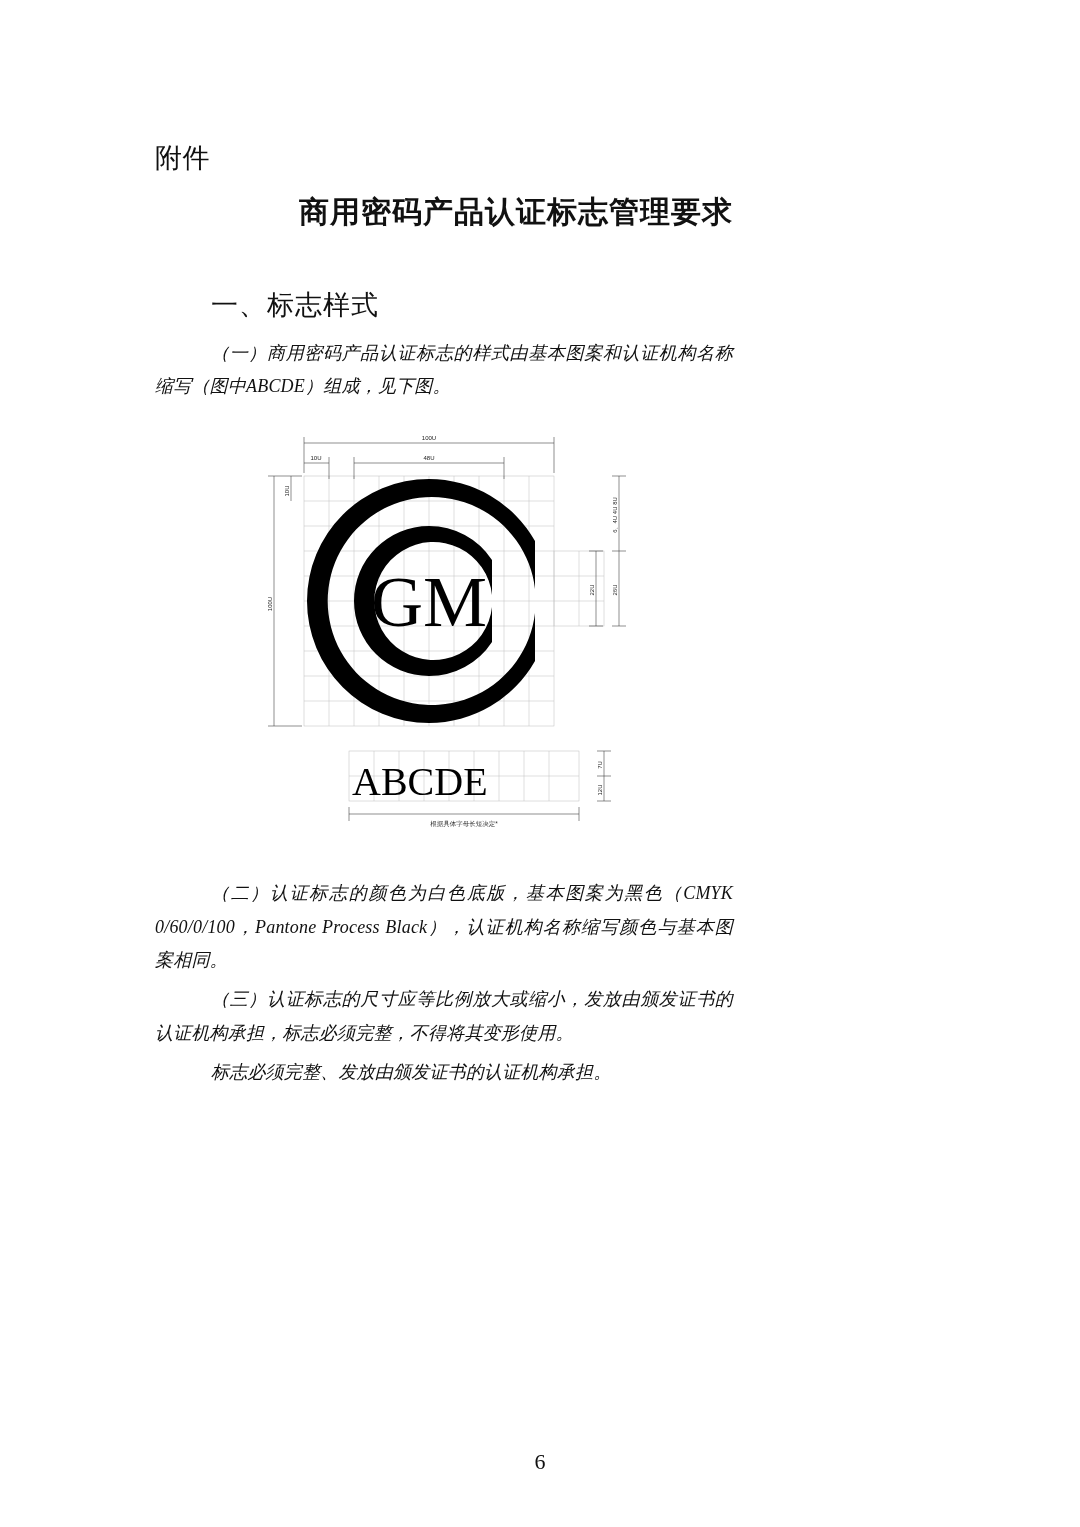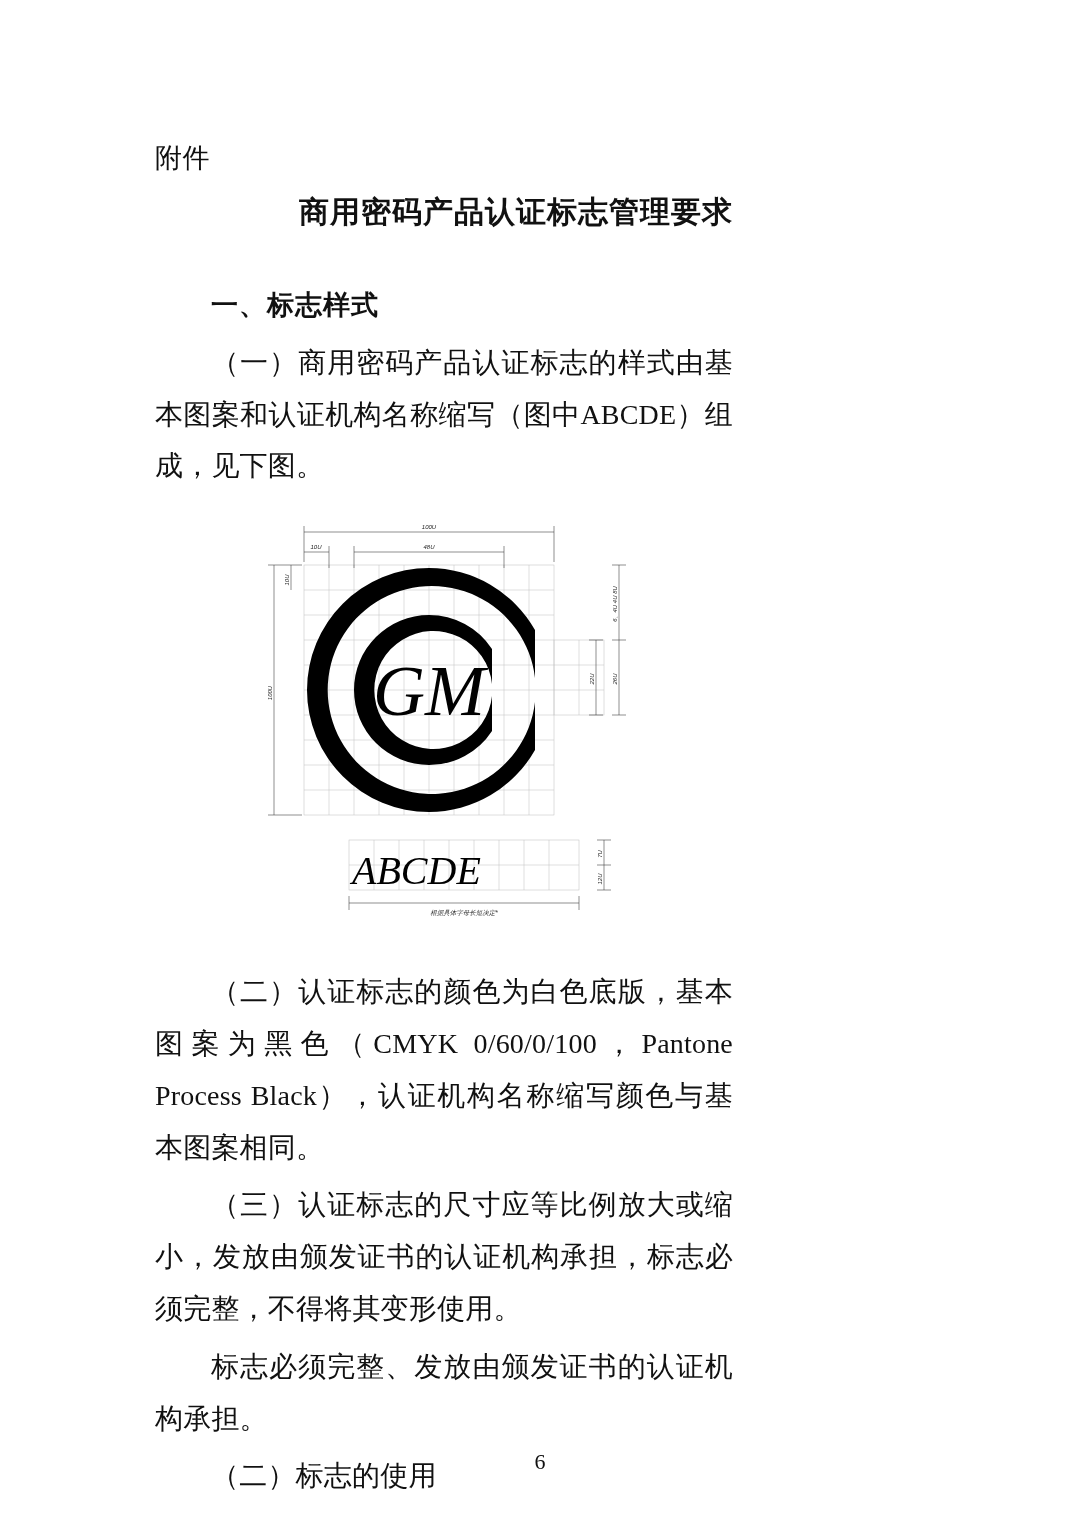--- a/index.html
+++ b/index.html
@@ -31,39 +31,39 @@
   .doc-title {
     text-align: right;
     font-size: 30px;
     font-weight: bold;
     letter-spacing: 1px;
     margin: 6px 0 54px 0;
     font-family: "Liberation Sans", sans-serif;
   }
   .section-heading {
     font-size: 27px;
-    font-weight: bold;
+    font-weight: normal;
     letter-spacing: 1px;
     margin: 26px 0 14px 0;
     text-indent: 56px;
     font-family: "Liberation Sans", sans-serif;
   }
   p.body-text {
-    font-size: 28px;
+    font-size: 18px;
     line-height: 1.85;
     margin: 0 0 6px 0;
     text-indent: 56px;
     text-align: justify;
     letter-spacing: 0.2px;
+    font-style: italic;
   }
   .figure {
     margin: 18px auto 26px auto;
     width: 400px;
     position: relative;
-    font-style: italic;
   }
   .figure svg {
     display: block;
     width: 400px;
     height: 430px;
   }
   .page-number {
     position: absolute;
     bottom: 52px;
     left: 0;
@@ -180,17 +180,16 @@
       <text x="108" y="374" font-family="Liberation Serif, serif" font-size="40" fill="#000000">ABCDE</text>
     </svg>
   </div>
 
   <p class="body-text">（二）认证标志的颜色为白色底版，基本图案为黑色（CMYK 0/60/0/100，Pantone Process Black），认证机构名称缩写颜色与基本图案相同。</p>
 
   <p class="body-text">（三）认证标志的尺寸应等比例放大或缩小，发放由颁发证书的认证机构承担，标志必须完整，不得将其变形使用。</p>
 
 
   <p class="body-text">标志必须完整、发放由颁发证书的认证机构承担。</p>
-  <p class="body-text">（二）标志的使用</p>
 
   <div class="page-number">6</div>
 
 </div>
 
 </body></html>

